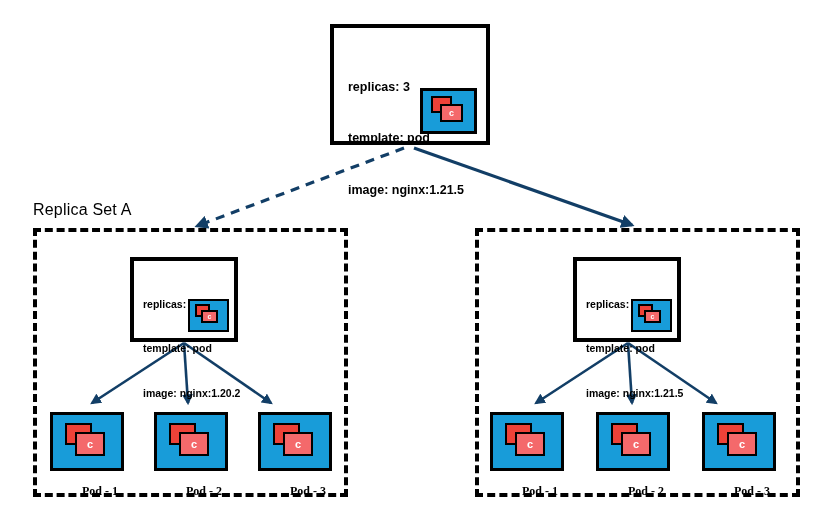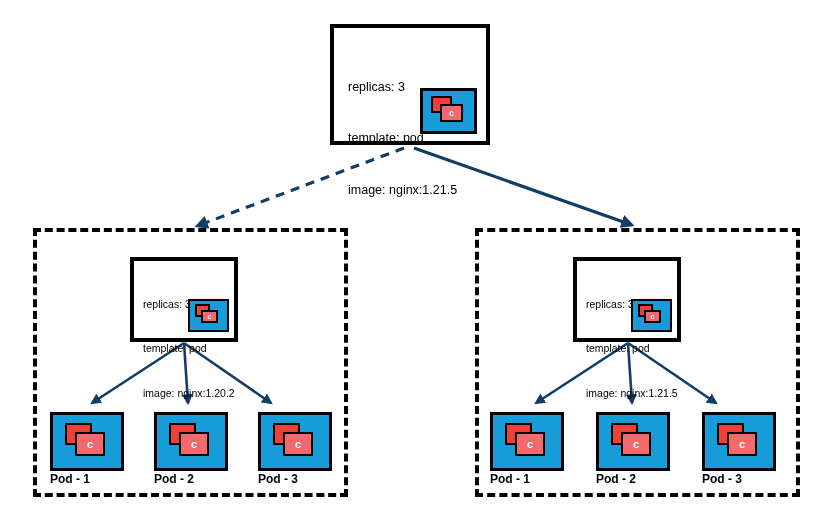--- a/index.html
+++ b/index.html
@@ -4,21 +4,21 @@
 <style>
   html,body{margin:0;padding:0;background:#fff;}
   #canvas{
     position:relative;width:821px;height:530px;background:var(--background,#fff);
     font-family:"Liberation Sans",sans-serif;color:#000;overflow:hidden;
   }
   .abs{position:absolute;box-sizing:border-box;}
 
   
   .spec-box{border:4px solid #000;background:#fff;}
-  .spec-text{position:absolute;font-weight:normal;white-space:pre;}
+  .spec-text{position:absolute;font-weight:bold;white-space:pre;}
   .spec-text.lg{left:14px;top:16px;font-size:12.5px;line-height:1.38;}
   .spec-text.sm{left:9px;top:7px;font-size:10.5px;line-height:1.4;}
 
   
   .rs-box{border:4px dashed #000;background:transparent;}
   .rs-label{font-size:16px;font-weight:normal;letter-spacing:.2px;}
 
   
   .cicon{position:absolute;background:var(--pod-blue,#189CD9);border:3px solid #000;}
   .cicon .back,.cicon .front{position:absolute;border:2px solid #000;box-sizing:border-box;}
@@ -31,21 +31,21 @@
 
   .cicon.md{width:37px;height:29px;border-width:2.5px;}
   .cicon.md .back{left:5px;top:3px;width:15px;height:13px;}
   .cicon.md .front{left:11px;top:9px;width:17px;height:13px;font-size:7px;}
 
   .cicon.pod{position:relative;width:68px;height:53px;border-width:3px;}
   .cicon.pod .back{left:12px;top:8px;width:27px;height:22px;border-width:2.5px;}
   .cicon.pod .front{left:22px;top:17px;width:30px;height:24px;border-width:2.5px;font-size:11px;}
 
   .pod-unit{position:absolute;width:68px;}
-  .pod-label{text-align:left;font-size:12px;font-weight:bold;margin-top:1px;}
+  .pod-label{text-align:right;font-size:12px;font-weight:bold;margin-top:13px;font-family:Liberation Serif, serif;}
 
   
   svg.arrows{position:absolute;left:0;top:0;pointer-events:none;color:var(--arrow,#123E66);}
   svg.arrows line{stroke:var(--arrow,#123E66);}
   .arrow-big{stroke-width:3.2;}
   .arrow-fan{stroke-width:2.6;}
 </style>
 </head>
 <body>
 
@@ -76,20 +76,21 @@
       <div>image: nginx:1.21.5</div>
     </div>
     <div class="cicon lg" style="right:9px;bottom:7px;">
       <div class="back"></div>
       <div class="front">
         <span>c</span>
       </div>
     </div>
   </div>
 
+  <div class="abs rs-label" style="left:33px;top:201px;">Replica Set A</div>
   <div class="abs rs-box" style="left:33px;top:228px;width:315px;height:269px;"></div>
 
   <div class="abs spec-box" style="left:130px;top:257px;width:108px;height:85px;">
     <div class="spec-text sm">
       <div>replicas: 3</div>
       <div>template: pod</div>
       <div>image: nginx:1.20.2</div>
     </div>
     <div class="cicon md" style="right:5px;bottom:6px;">
       <div class="back"></div>

